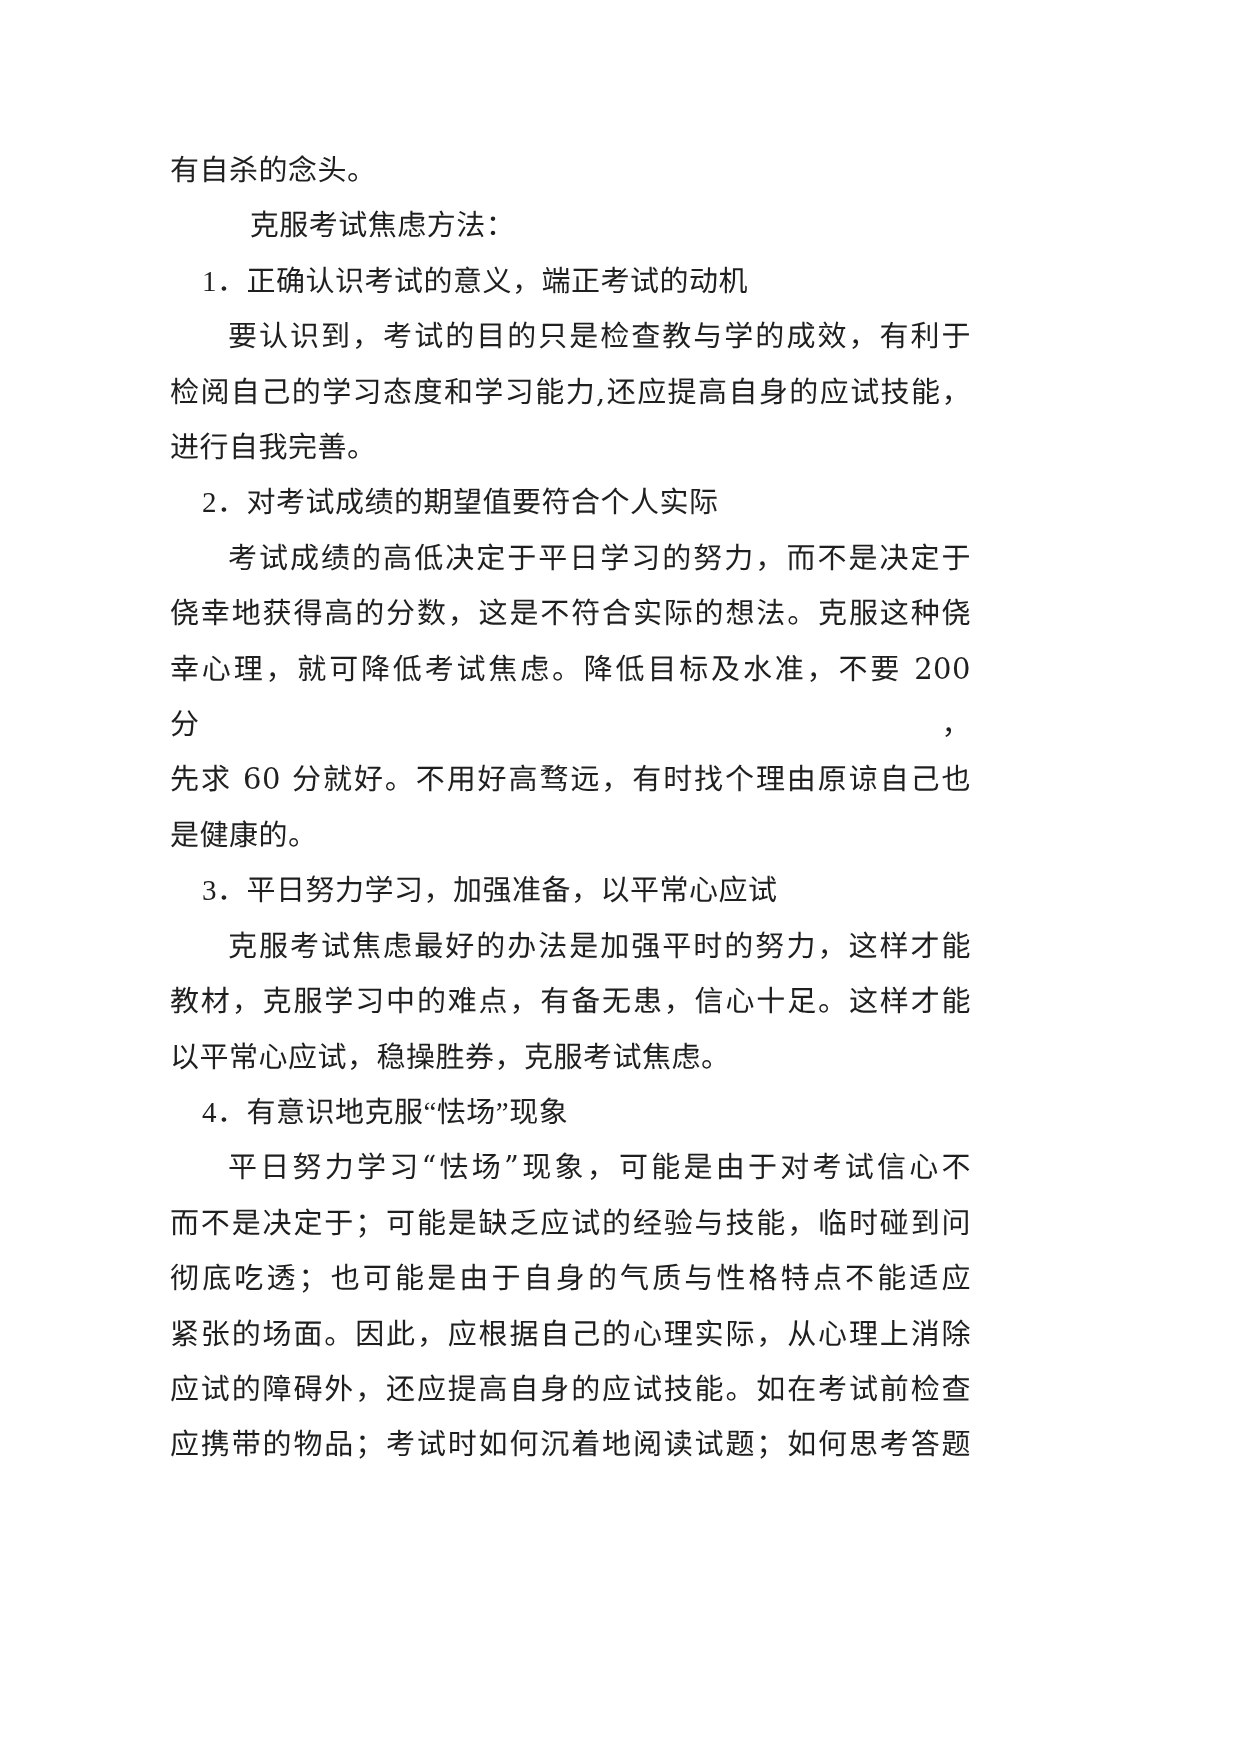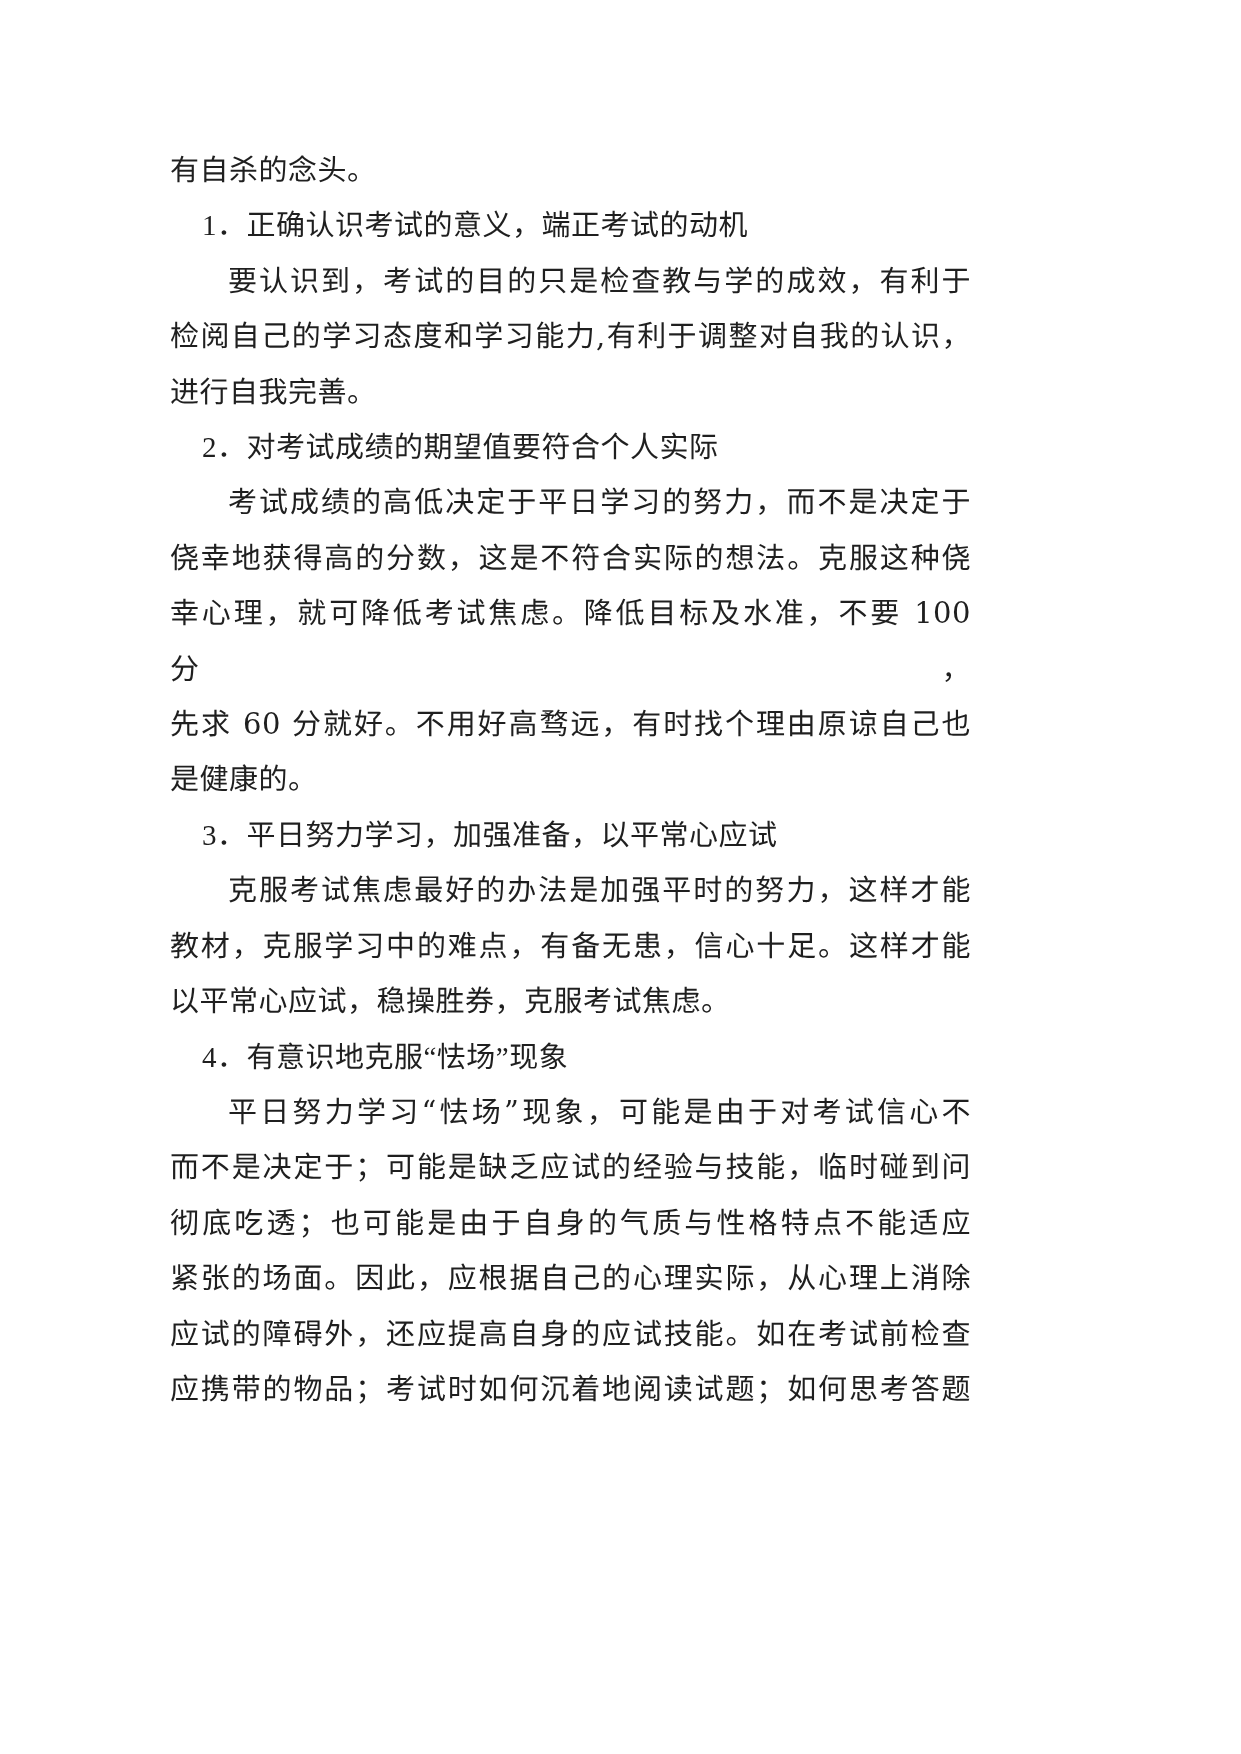--- a/index.html
+++ b/index.html
@@ -44,28 +44,29 @@
   .line.ih { text-indent: 2.75em; }
   
   .line.in { text-indent: 1.1em; font-family: Liberation Serif, serif; }
 </style>
 </head>
 <body>
 
 <div class="page">
   <div class="content">
     <div class="line">有自杀的念头。</div>
+    <div class="line ih">克服考试焦虑方法：</div>
     <div class="line in">1．正确认识考试的意义，端正考试的动机</div>
     <div class="line i2 j">要认识到，考试的目的只是检查教与学的成效，有利于</div>
-    <div class="line j">检阅自己的学习态度和学习能力,有利于调整对自我的认识，</div>
+    <div class="line j">检阅自己的学习态度和学习能力,还应提高自身的应试技能，</div>
     <div class="line">进行自我完善。</div>
     <div class="line in">2．对考试成绩的期望值要符合个人实际</div>
     <div class="line i2 j">考试成绩的高低决定于平日学习的努力，而不是决定于</div>
     <div class="line j">侥幸地获得高的分数，这是不符合实际的想法。克服这种侥</div>
-    <div class="line j">幸心理，就可降低考试焦虑。降低目标及水准，不要 100 分，</div>
+    <div class="line j">幸心理，就可降低考试焦虑。降低目标及水准，不要 200 分，</div>
     <div class="line j">先求 60 分就好。不用好高骛远，有时找个理由原谅自己也</div>
     <div class="line">是健康的。</div>
     <div class="line in">3．平日努力学习，加强准备，以平常心应试</div>
     <div class="line i2 j">克服考试焦虑最好的办法是加强平时的努力，这样才能</div>
     <div class="line j">教材，克服学习中的难点，有备无患，信心十足。这样才能</div>
     <div class="line">以平常心应试，稳操胜券，克服考试焦虑。</div>
     <div class="line in">4．有意识地克服“怯场”现象</div>
     <div class="line i2 j">平日努力学习“怯场”现象，可能是由于对考试信心不</div>
     <div class="line j">而不是决定于；可能是缺乏应试的经验与技能，临时碰到问</div>
     <div class="line j">彻底吃透；也可能是由于自身的气质与性格特点不能适应</div>

